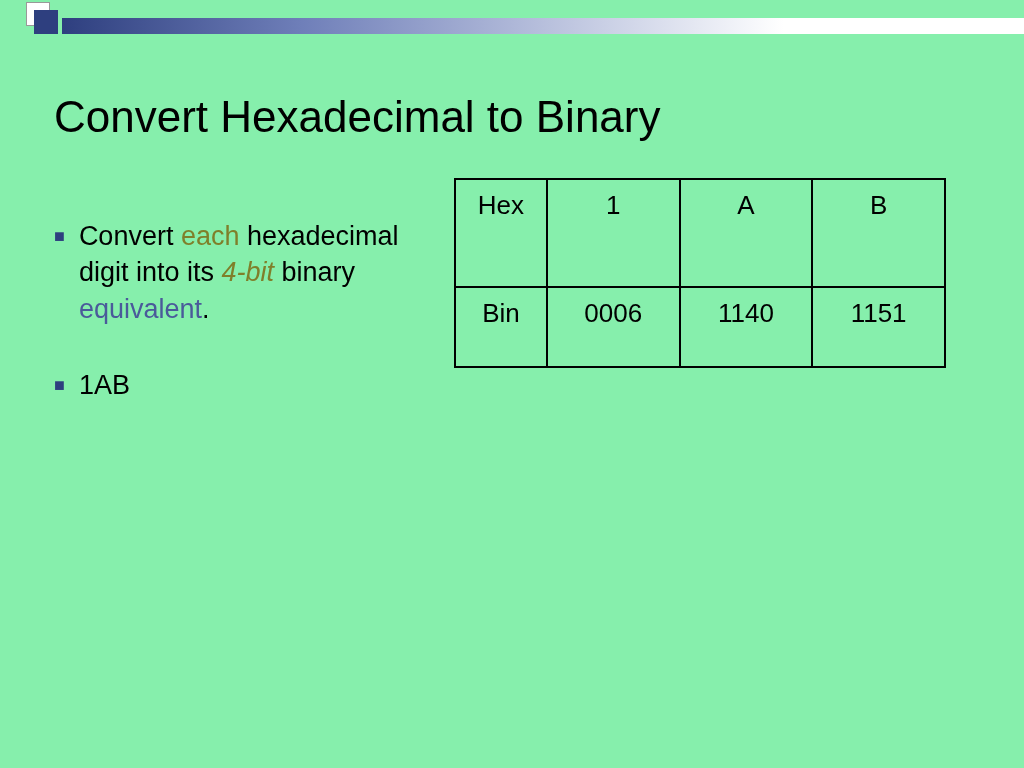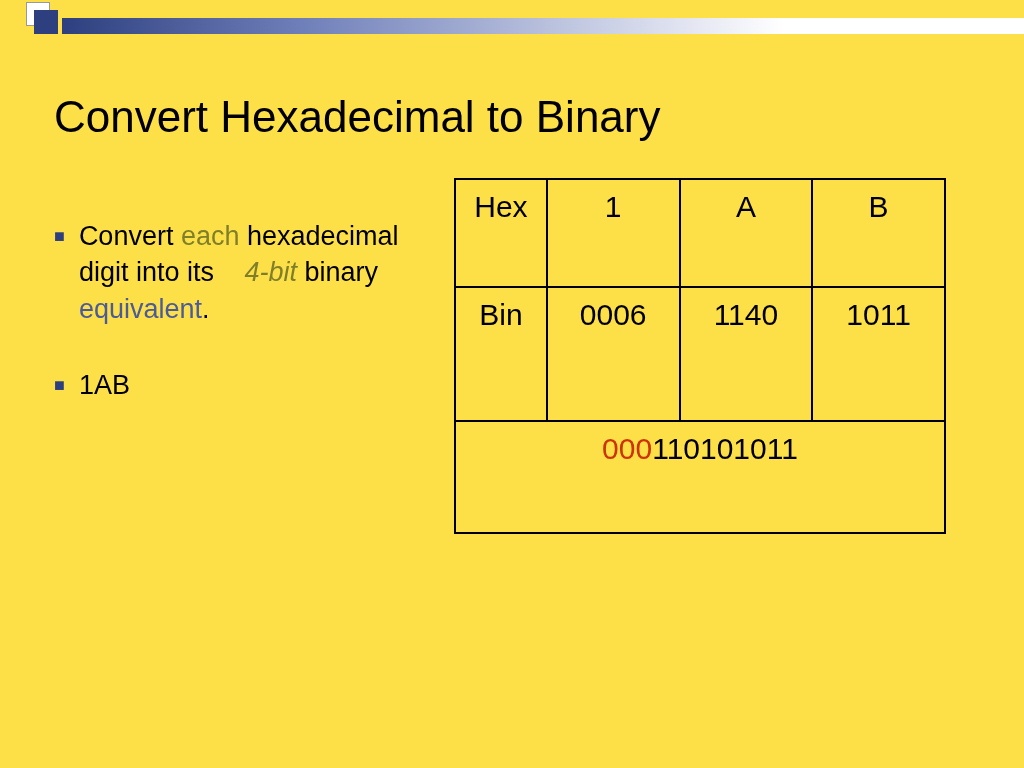--- a/index.html
+++ b/index.html
@@ -1,49 +1,49 @@
 <!DOCTYPE html>
 <html><head>
 <meta charset="utf-8">
 <style>
   * { margin: 0; padding: 0; box-sizing: border-box; }
   html, body { width: 1024px; height: 768px; font-family: Arial, Helvetica, sans-serif; background: #fff; }
-  .slide { position: relative; width: 1024px; height: 768px; background: #fde047; }
+  .slide { position: relative; width: 1024px; height: 768px; background: #86efac; }
 
   .topbar { position: absolute; top: 0; left: 0; width: 1024px; height: 28px; }
   .sq { position: absolute; width: 24px; height: 24px; }
   .sq.outer { border: 1px solid #999; background: #fff; top: 2px; left: 26px; }
   .sq.inner { background: #2e3f7f; top: 10px; left: 34px; width: 24px; height: 24px; }
   .grad { position: absolute; top: 18px; left: 62px; width: 962px; height: 16px;
           background: linear-gradient(to right, #2e3f7f 0%, #6f7fb9 25%, #ffffff 75%); }
 
   .title { position: absolute; top: 92px; left: 54px; font-size: 44px; color: #000; font-weight: 400; }
 
   .content { position: absolute; top: 178px; left: 54px; width: 916px; display: flex; }
 
   .left { width: 400px; padding-right: 20px; }
   .bullet { display: flex; margin-top: 40px; font-size: 27px; color: #000; line-height: 1.35; }
   .bullet .mk { color: #2e3f7f; font-size: 18px; margin-right: 14px; margin-top: 6px; }
   .bullet .tx { flex: 1; }
   .olive { color: #7f7f2a; }
-  .olive-i { color: #7f7f2a; font-style: italic; margin-left: 23px; }
+  .olive-i { color: #7f7f2a; font-style: italic; }
   .link { color: #4a5a9a; }
 
   .right { flex: 1; }
   table.conv { border-collapse: collapse; width: 492px; }
   table.conv td, table.conv th {
     border: 2px solid #000;
-    font-size: 30px;
+    font-size: 26px;
     text-align: center;
     font-weight: 400;
     vertical-align: top;
     padding-top: 10px;
   }
   .row-top td, .row-top th { height: 108px; }
-  .row-mid td, .row-mid th { height: 134px; }
+  .row-mid td, .row-mid th { height: 80px; }
   .row-bot td { height: 112px; }
   th.lab { width: 92px; }
   td.col { width: 133px; }
   .result-prefix { color: #cc3300; }
   .result-rest { color: #000; }
 </style>
 </head>
 <body>
 
 <div class="slide">
@@ -80,26 +80,21 @@
             <tr class="row-top">
           <th class="lab">Hex</th>
           <td class="col">1</td>
           <td class="col">A</td>
           <td class="col">B</td>
         </tr>
         <tr class="row-mid">
           <th class="lab">Bin</th>
           <td class="col">0006</td>
           <td class="col">1140</td>
-          <td class="col">1011</td>
-        </tr>
-        <tr class="row-bot">
-          <td colspan="4">
-            <span class="result-prefix">000</span><span class="result-rest">110101011</span>
-          </td>
+          <td class="col">1151</td>
         </tr>
       </tbody>
         </table>
     </div>
 
   </div>
 
 </div>
 
 </body></html>

